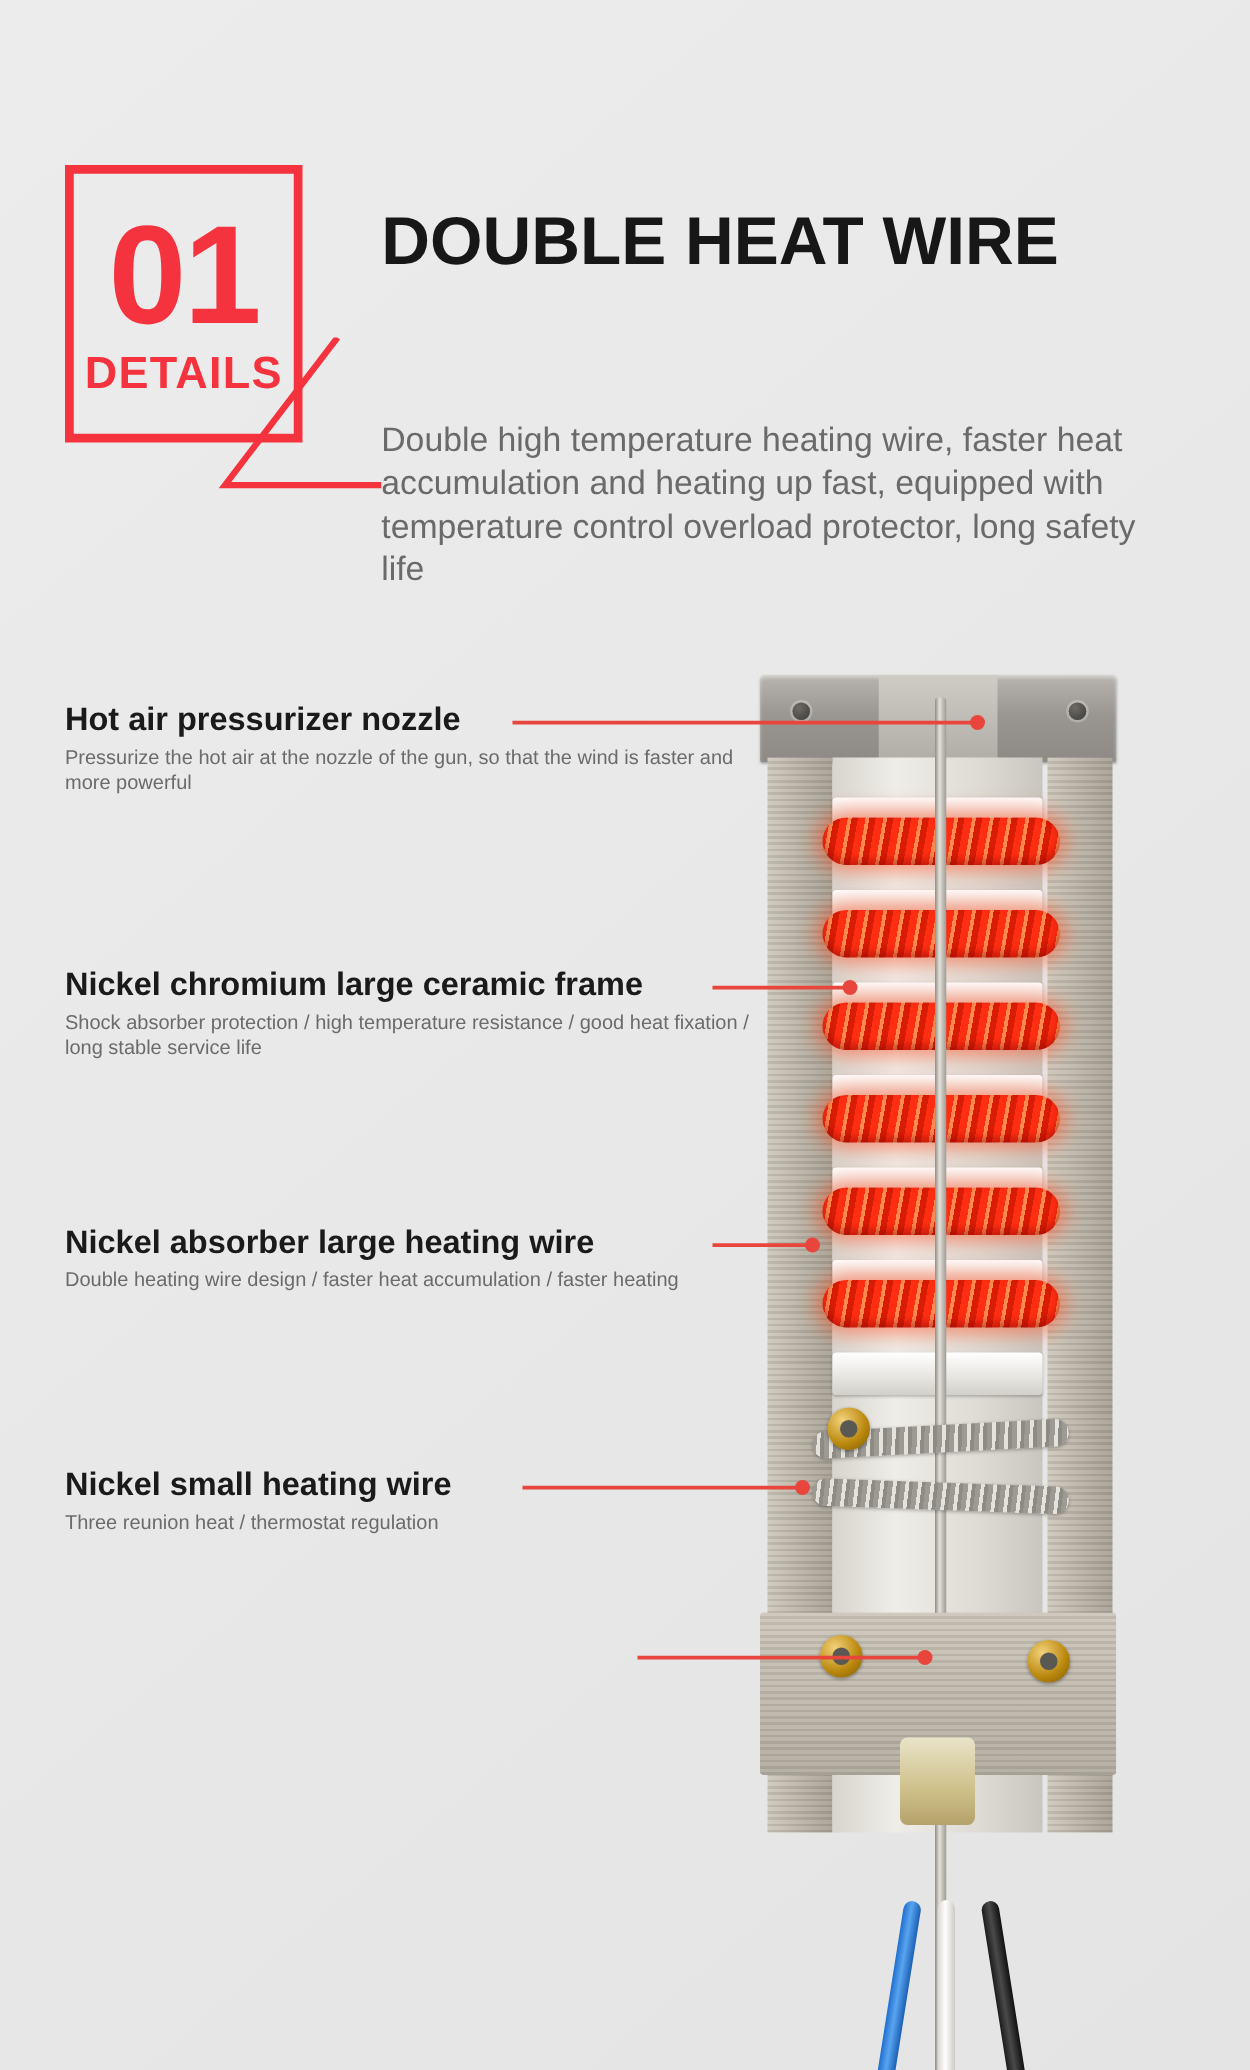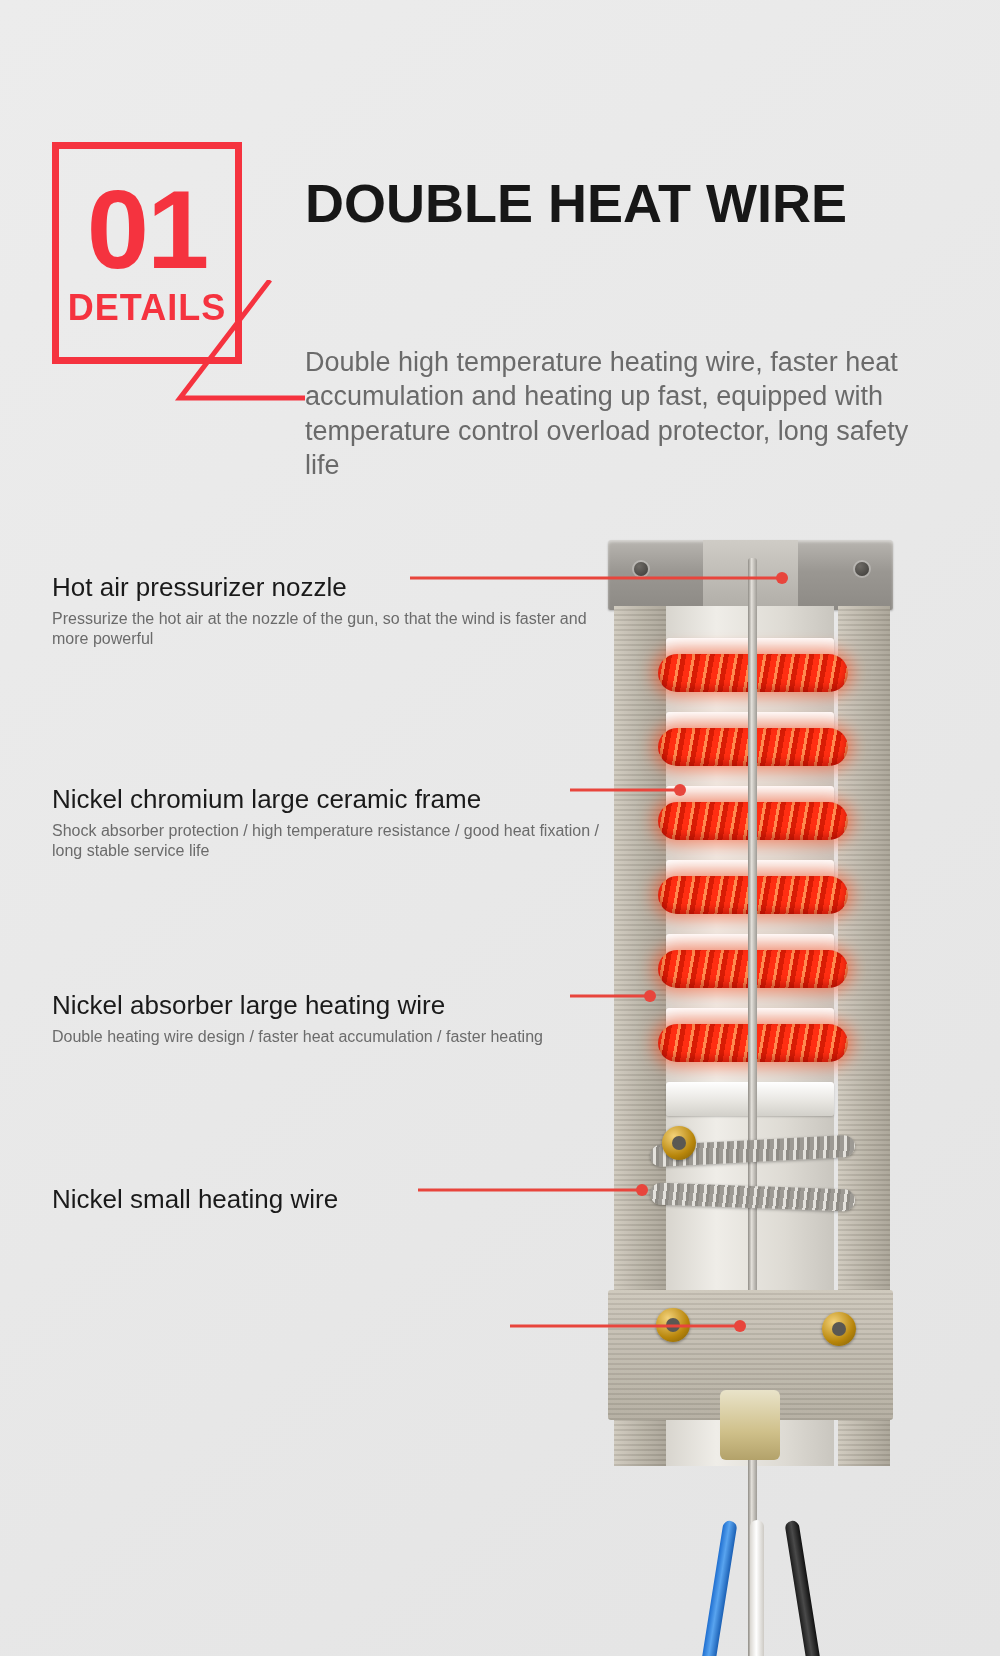--- a/index.html
+++ b/index.html
@@ -17,21 +17,20 @@
     overflow: hidden;
     background: linear-gradient(140deg, #ececec 0%, #e9e9e9 40%, #e4e4e4 100%);
   }
 
   
   .header {
     position: absolute;
     left: 0; top: 0;
     width: 1000px;
     height: 500px;
-    margin-top: 10px;
   }
   .badge {
     position: absolute;
     left: 52px;
     top: 132px;
     width: 190px;
     height: 222px;
     box-sizing: border-box;
     border: 7px solid #f5333f;
     display: flex;
@@ -209,23 +208,23 @@
   .lead-white { left: 150px; background: linear-gradient(90deg,#d9d6d0,#ffffff 45%,#cdcac4); }
   .lead-black { left: 196px; background: linear-gradient(90deg,#1c1c1c,#4a4a4a 45%,#101010); transform: rotate(-9deg); }
 
   
   .callout {
     position: absolute;
     width: 570px;
   }
   .callout-title {
     font-size: 26px;
-    font-weight: normal;
+    font-weight: bold;
     color: #1a1a1a;
-    margin: 12px 0 6px 0;
+    margin: 0 0 6px 0;
   }
   .callout-body {
     font-size: 16px;
     line-height: 1.28;
     color: #6b6b6b;
     margin: 0;
   }
   .leader {
     position: absolute;
     pointer-events: none;
@@ -321,20 +320,21 @@
   </div>
   <div class="leader" style="left:570px; top:978px;">
     <svg width="110" height="40" viewBox="0 0 110 40">
       <line x1="0" y1="18" x2="78" y2="18" stroke="#e8453c" stroke-width="3"></line>
       <circle cx="80" cy="18" r="6" fill="#e8453c"></circle>
     </svg>
   </div>
 
   <div class="callout" style="left:52px; top:1172px;">
     <p class="callout-title">Nickel small heating wire</p>
+    <p class="callout-body">Three reunion heat / thermostat regulation</p>
   </div>
   <div class="leader" style="left:418px; top:1172px;">
     <svg width="250" height="40" viewBox="0 0 250 40">
       <line x1="0" y1="18" x2="222" y2="18" stroke="#e8453c" stroke-width="3"></line>
       <circle cx="224" cy="18" r="6" fill="#e8453c"></circle>
     </svg>
   </div>
 
   <div class="leader" style="left:510px; top:1308px;">
     <svg width="250" height="40" viewBox="0 0 250 40">

